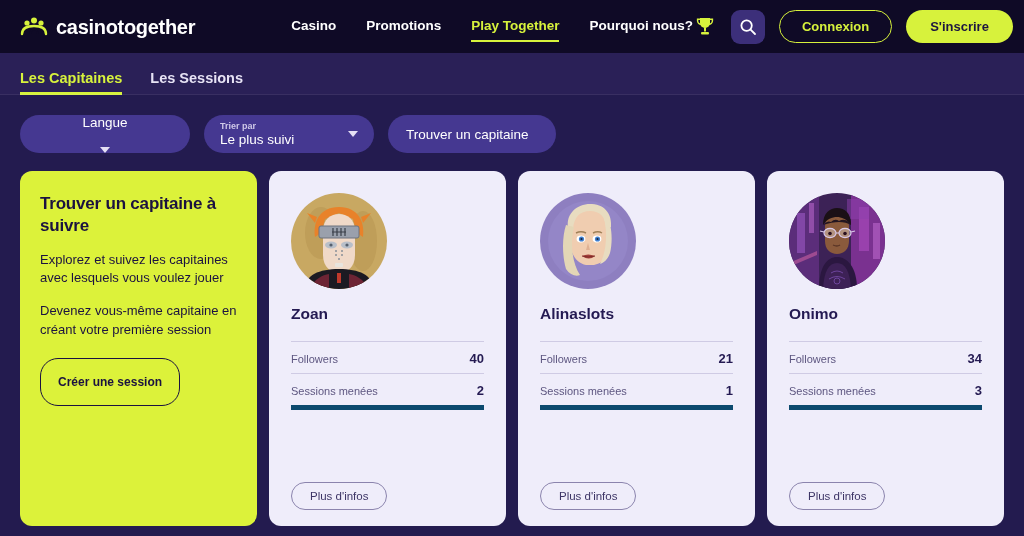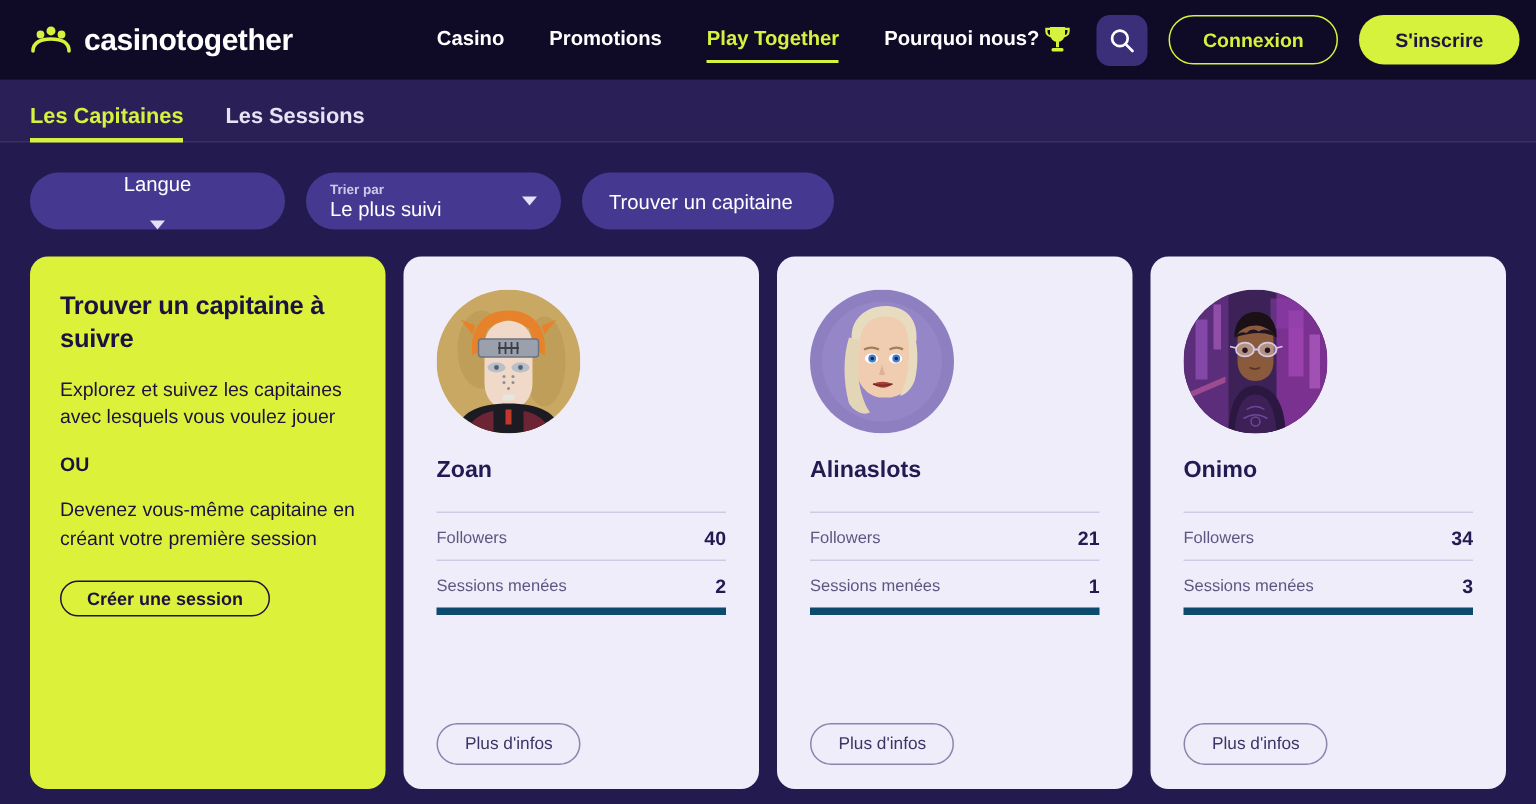--- a/index.html
+++ b/index.html
@@ -238,21 +238,21 @@
     margin-bottom: 14px;
   }
   .promo-btn {
     align-self: flex-start;
     border: 1.5px solid #1b1240;
     background: transparent;
     color: #1b1240;
     border-radius: 18px;
     font-size: 12px;
     font-weight: 700;
-    padding: 4px 17px;
+    padding: 16px 17px;
     cursor: pointer;
     font-family: inherit;
     margin-top: 4px;
   }
 
   
   .card {
     background: #efedfa;
     border-radius: 12px;
     padding: 22px 22px 16px;
@@ -375,21 +375,20 @@
     <div class="filter-pill filter-search">
       <span class="filter-label">Trouver un capitaine</span>
     </div>
   </div>
 
   <div class="grid">
 
     <div class="promo">
       <div class="promo-title">Trouver un capitaine à suivre</div>
       <div class="promo-text">Explorez et suivez les capitaines avec lesquels vous voulez jouer</div>
-      <div class="promo-or">OU</div>
       <div class="promo-text">Devenez vous-même capitaine en créant votre première session</div>
       <button class="promo-btn">Créer une session</button>
     </div>
 
     <div class="card">
       <div class="avatar">
         <svg viewBox="0 0 96 96">
           <rect width="96" height="96" fill="#c8a862"></rect>
           <ellipse cx="30" cy="40" rx="16" ry="26" fill="#b5934f" opacity="0.5"></ellipse>
           <ellipse cx="72" cy="48" rx="14" ry="30" fill="#b5934f" opacity="0.5"></ellipse>

